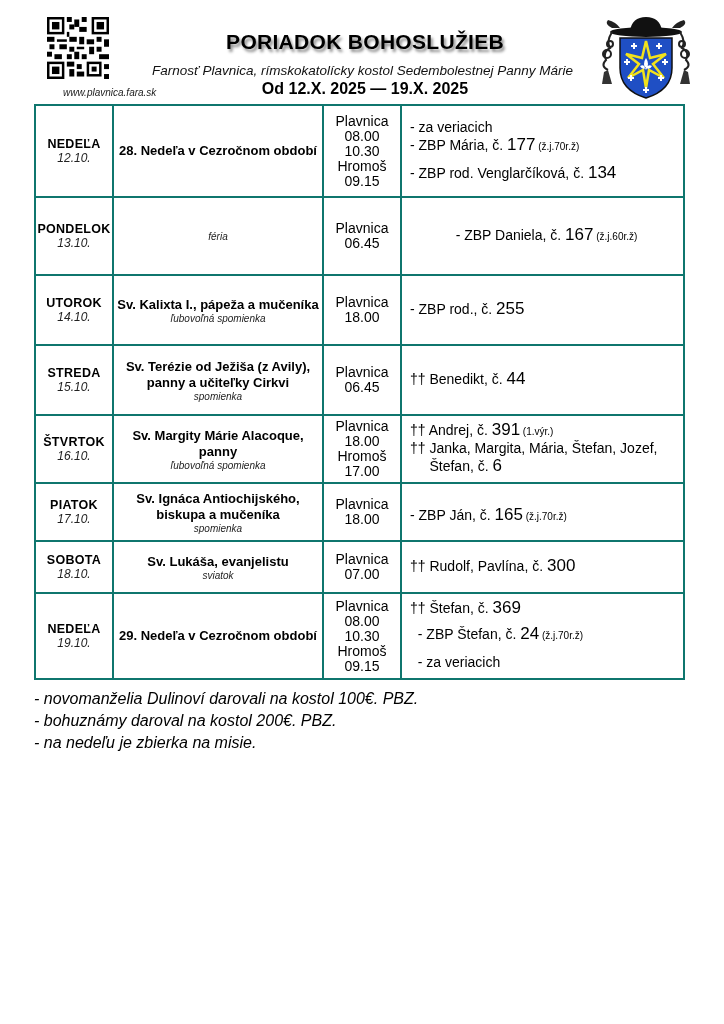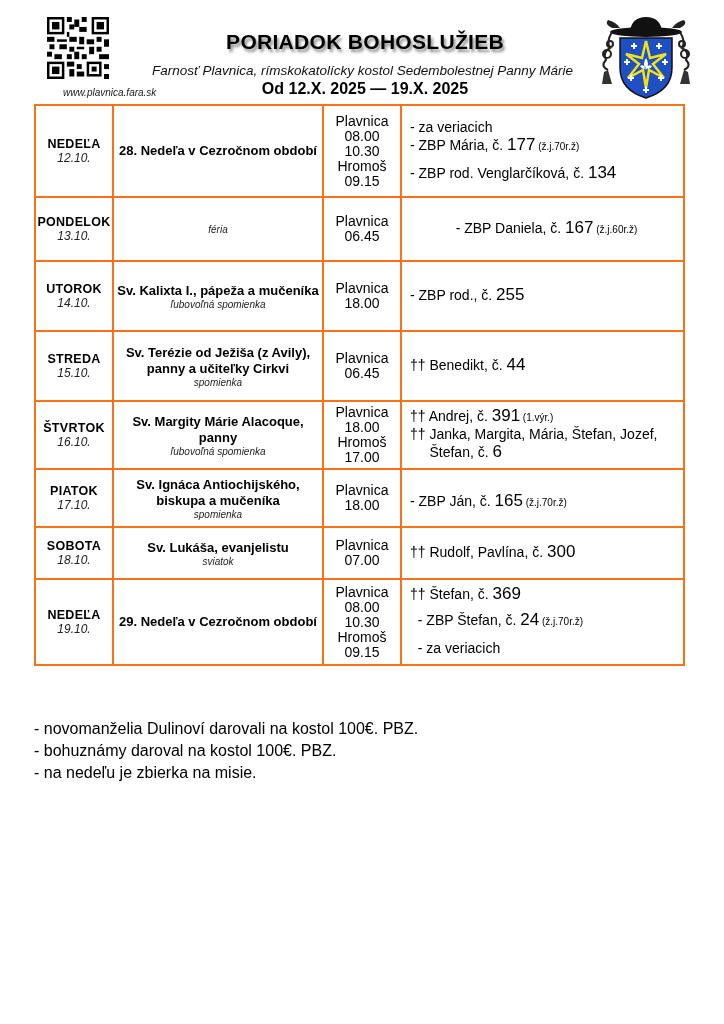--- a/index.html
+++ b/index.html
@@ -4,33 +4,33 @@
 <style>
   html, body { margin:0; padding:0; background:#ffffff; }
   body { width:724px; height:1024px; position:relative; overflow:hidden; font-family:"Liberation Sans", sans-serif; color:#000; }
   .qr { position:absolute; left:47px; top:17px; width:62px; height:62px; }
   .web { position:absolute; left:63px; top:87px; font-size:10px; color:#222;font-style:italic; }
   .title { position:absolute; left:150px; top:30px; width:430px; text-align:center; font-size:21px; font-weight:bold; letter-spacing:0.3px; text-shadow:2px 3px 3px rgba(0,0,0,0.45); }
   .subtitle { position:absolute; left:120px; top:63px; width:485px; text-align:center; font-size:13.5px; font-style:italic; color:#111; }
   .dates { position:absolute; left:190px; top:80px; width:350px; text-align:center; font-size:16px; font-weight:bold; }
   .crest { position:absolute; left:598px; top:14px; width:96px; height:86px; }
   table.sched { position:absolute; left:34px; top:104px; width:651px; border-collapse:collapse; table-layout:fixed; }
-  table.sched td { border:2px solid #f97316; padding:0; vertical-align:middle; }
+  table.sched td { border:2px solid #0f766e; padding:0; vertical-align:middle; }
   .c-day { width:76px; text-align:center; }
   .c-feast { width:208px; text-align:center; }
   .c-time { width:76px; text-align:center; font-size:14px; line-height:15px; }
   .c-int { font-size:14px; line-height:16px; padding-left:8px !important; }
   .dayname { font-weight:bold; font-size:12.5px; letter-spacing:0.3px; }
   .daydate { font-style:italic; font-size:12px; color:#222; }
   .feast { font-weight:bold; font-size:13px; line-height:16px; }
   .rank { font-style:italic; font-size:10px; color:#222; }
   .int { display:block; white-space:nowrap; }
   .num { font-size:17px; }
   .small { font-size:10px; }
-  .notes { position:absolute; left:34px; top:718px; font-size:16px; line-height:22px; }
+  .notes { position:absolute; left:34px; top:688px; font-size:16px; line-height:22px;font-style:italic; }
   .notes div { white-space:nowrap; }
 </style>
 </head>
 <body>
 
 <svg class="qr" viewBox="0 0 25 25">
   <rect x="0" y="0" width="25" height="25" fill="#fff"></rect>
   <g fill="#000">
     <rect x="0" y="0" width="7" height="7"></rect>
       <rect x="1" y="1" width="5" height="5" fill="#fff"></rect>
@@ -135,21 +135,21 @@
           <div>Hromoš</div>
           <div>09.15</div>
         </td>
         <td class="c-int">
           <span class="int" style="white-space: pre;"><span>- za veriacich</span><span class="num"></span><span class="small"></span></span>
           <span class="int" style="white-space: pre;"><span>- ZBP Mária, č. </span><span class="num">177</span><span class="small"> (ž.j.70r.ž)</span></span>
           <span class="int" style="white-space: pre; height: 10px;"><span></span><span class="num"></span><span class="small"></span></span>
           <span class="int" style="white-space: pre;"><span>- ZBP rod. Venglarčíková, č. </span><span class="num">134</span><span class="small"></span></span>
         </td>
       </tr>
-      <tr style="height: 64px;">
+      <tr style="height: 78px;">
         <td class="c-day">
           <div class="dayname">PONDELOK</div>
           <div class="daydate">13.10.</div>
         </td>
         <td class="c-feast">
           <div class="feast"></div>
           <div class="rank">féria</div>
         </td>
         <td class="c-time">
           <div>Plavnica</div>
@@ -269,15 +269,15 @@
           <span class="int" style="white-space: pre; margin-top: 8px;"><span>  - ZBP Štefan, č. </span><span class="num">24</span><span class="small"> (ž.j.70r.ž)</span></span>
           <span class="int" style="white-space: pre; height: 10px;"><span></span><span class="num"></span><span class="small"></span></span>
           <span class="int" style="white-space: pre;"><span>  - za veriacich</span><span class="num"></span><span class="small"></span></span>
         </td>
       </tr>
     </tbody>
 </table>
 
 <div class="notes">
   <div> - novomanželia Dulinoví darovali na kostol 100€. PBZ.</div>
-  <div> - bohuznámy daroval na kostol 100€. PBZ.</div>
+  <div> - bohuznámy daroval na kostol 200€. PBZ.</div>
   <div>- na nedeľu je zbierka na misie.</div>
 </div>
 
 </body></html>

